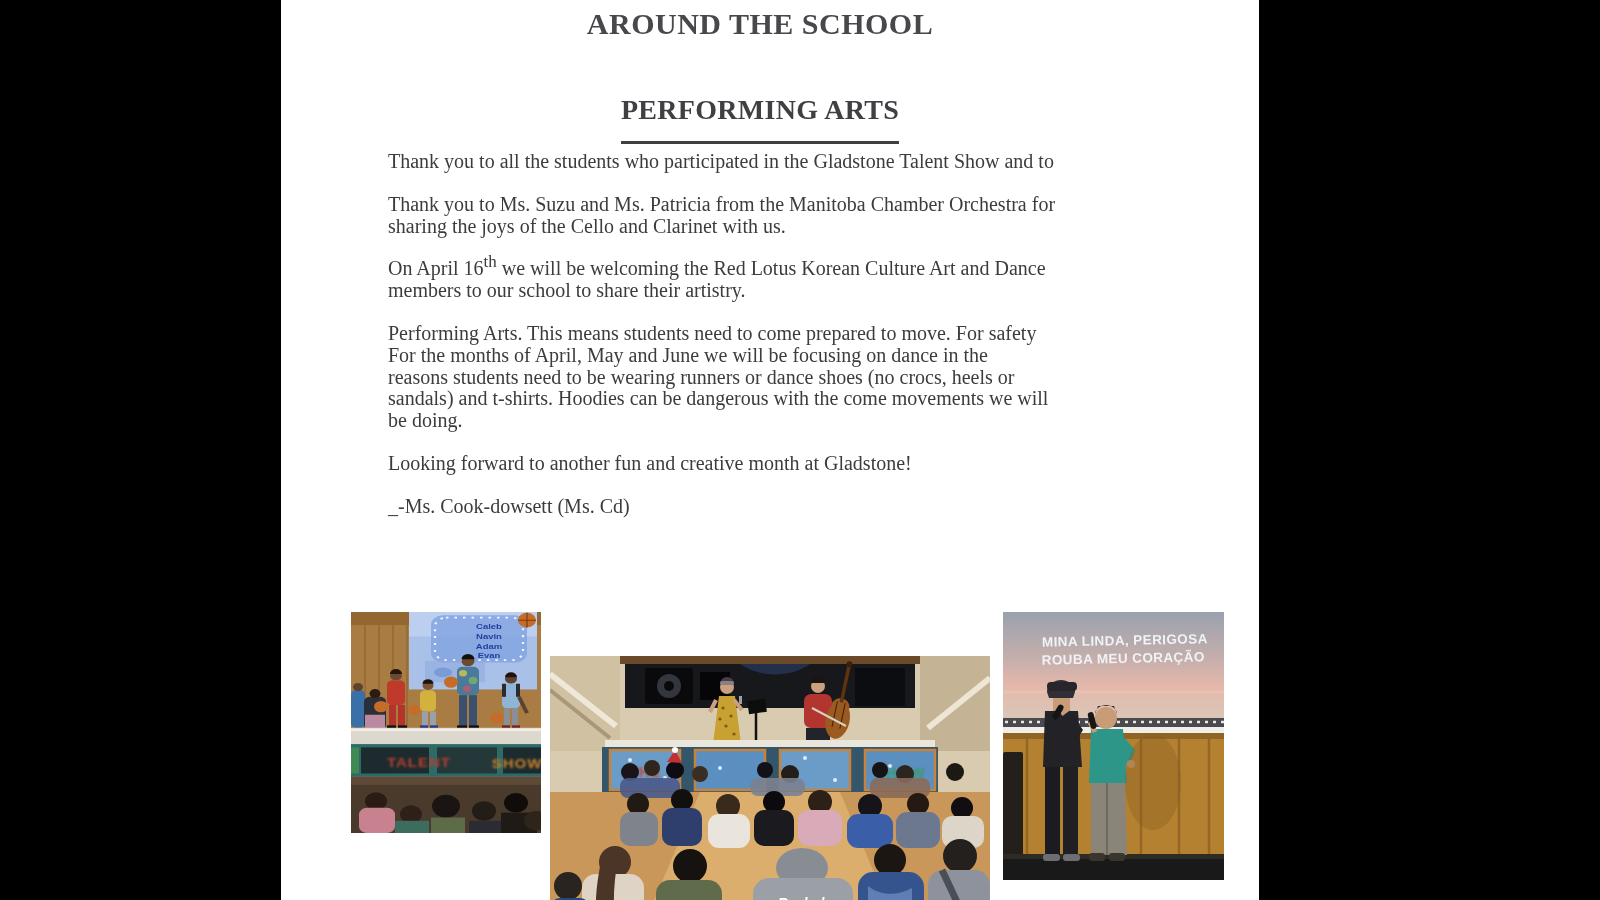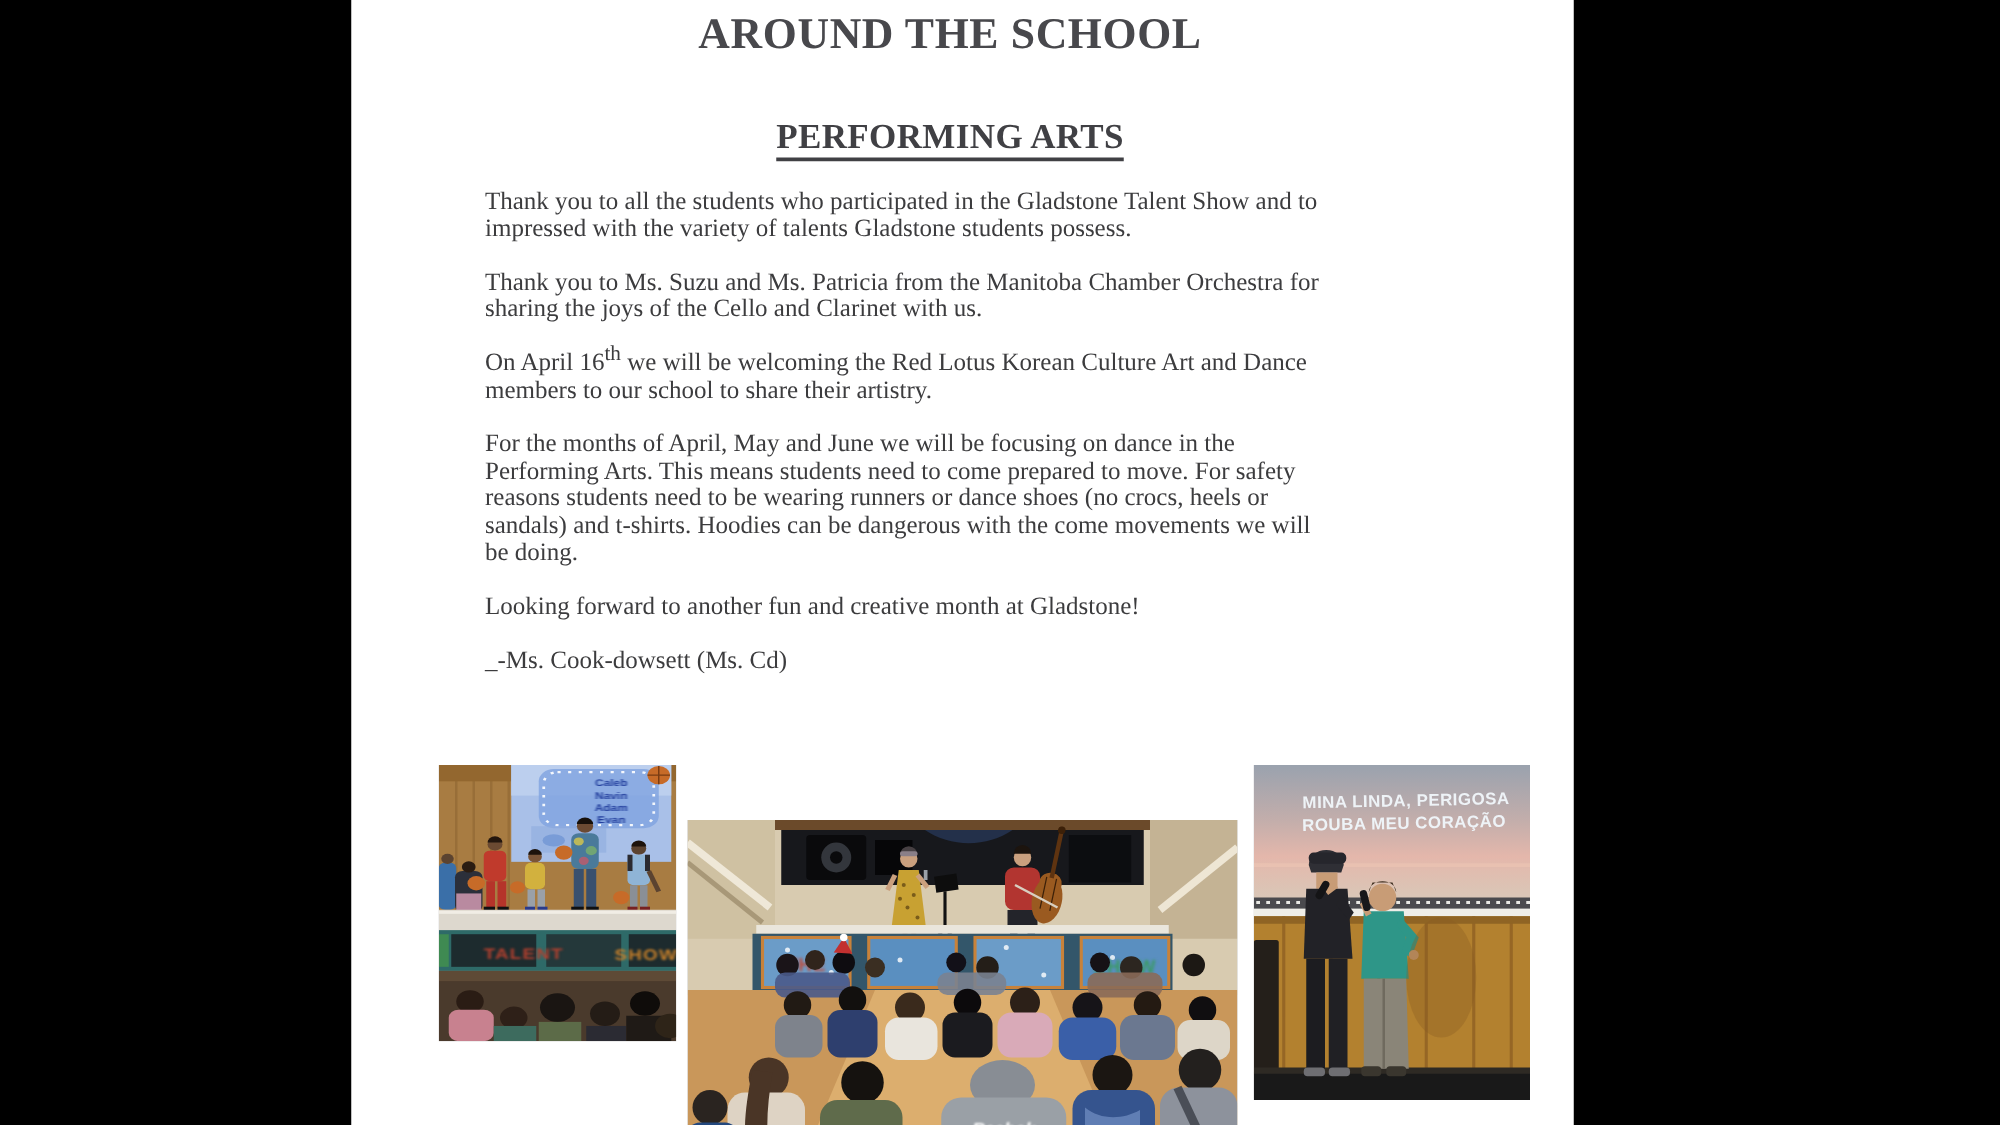--- a/index.html
+++ b/index.html
@@ -4,27 +4,27 @@
 <style>
   html,body{margin:0;padding:0;}
   body{
     width:1600px;height:900px;background:#000;overflow:hidden;position:relative;
     font-family:"Liberation Serif",serif;
   }
   .page{position:absolute;left:281px;top:0;width:978px;height:900px;background:#ffffff;}
   .content{position:absolute;left:107px;top:0;width:744px;color:#3c3c3e;}
   .doc-title{
     position:absolute;top:7px;left:0;width:100%;text-align:center;
-    font-size:35px;font-weight:700;color:#48484c;letter-spacing:.5px;white-space:nowrap;
+    font-size:30px;font-weight:700;color:#48484c;letter-spacing:.5px;white-space:nowrap;
   }
   .section-heading{
     position:absolute;top:94px;left:0;width:100%;text-align:center;
     font-size:28px;font-weight:700;color:#404044;letter-spacing:.3px;
   }
-  .section-heading .u{border-bottom:3px solid #404044;padding-bottom:1px;}
+  .section-heading .u{border-bottom:3px solid #404044;padding-bottom:16px;}
   .body-text{position:absolute;top:151px;left:0;width:744px;font-size:20px;line-height:21.8px;}
   .para{margin:0 0 21px 0;}
   .line{white-space:pre;}
   sup.ordinal{font-size:17px;vertical-align:super;line-height:0;}
   .photo{position:absolute;overflow:hidden;background:#ccc;}
   .photo svg{display:block;width:100%;height:100%;filter:blur(.35px);}
   #photo-talent{left:70px;top:612px;width:190px;height:221px;text-align:center;}
   #photo-concert{left:269px;top:612px;width:440px;height:278px;margin-top:44px;}
   #photo-karaoke{left:722px;top:612px;width:221px;height:268px;}
   .soft{filter:blur(.7px);}
@@ -40,36 +40,35 @@
     <div class="doc-title">AROUND THE SCHOOL</div>
 
     <div class="section-heading">
       <span class="u">PERFORMING ARTS</span>
     </div>
 
     <div class="body-text">
 
       <div class="para">
         <div class="line">Thank you to all the students who participated in the Gladstone Talent Show and to</div>
-        <div class="line">impressed with the variety of talents Gladstone students possess.</div>
       </div>
 
       <div class="para">
         <div class="line">Thank you to Ms. Suzu and Ms. Patricia from the Manitoba Chamber Orchestra for</div>
         <div class="line">sharing the joys of the Cello and Clarinet with us.</div>
       </div>
 
       <div class="para">
         <div class="line"><span>On April 16</span><sup class="ordinal">th</sup><span> we will be welcoming the Red Lotus Korean Culture Art and Dance</span></div>
         <div class="line">members to our school to share their artistry.</div>
       </div>
 
       <div class="para">
+        <div class="line">Performing Arts. This means students need to come prepared to move. For safety</div>
         <div class="line">For the months of April, May and June we will be focusing on dance in the</div>
-        <div class="line">Performing Arts. This means students need to come prepared to move. For safety</div>
         <div class="line">reasons students need to be wearing runners or dance shoes (no crocs, heels or</div>
         <div class="line">sandals) and t-shirts. Hoodies can be dangerous with the come movements we will</div>
         <div class="line">be doing.</div>
       </div>
 
       <div class="para">
         <div class="line">Looking forward to another fun and creative month at Gladstone!</div>
       </div>
 
       <div class="para">_-Ms. Cook-dowsett (Ms. Cd)</div>

